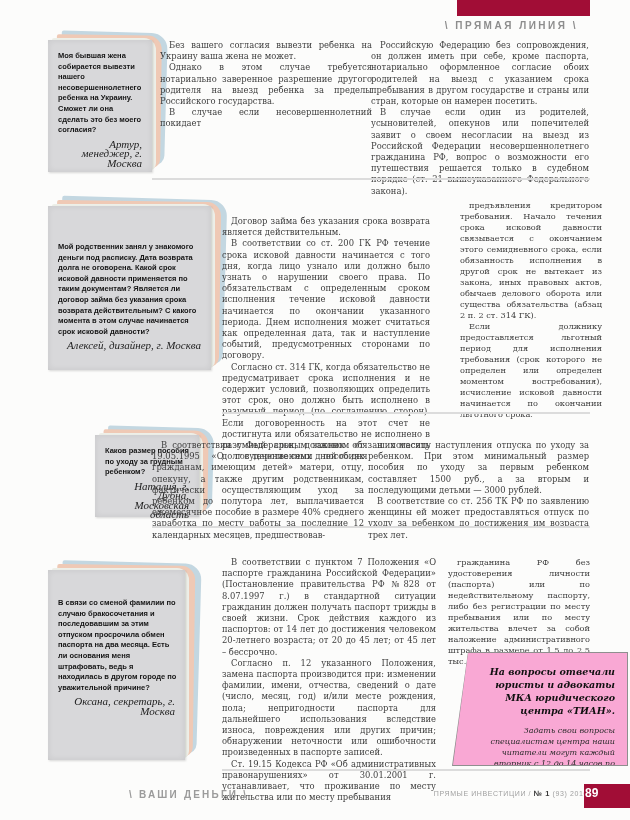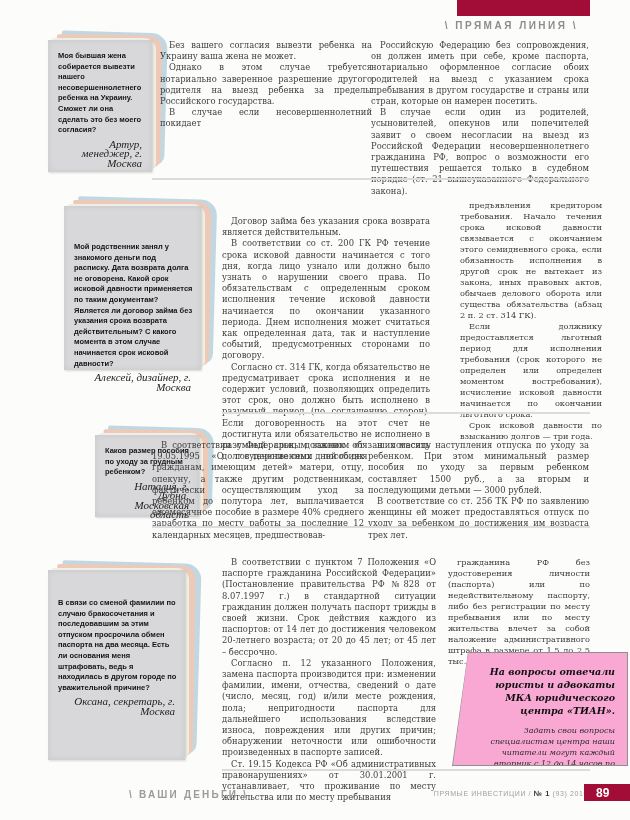--- a/index.html
+++ b/index.html
@@ -16,21 +16,21 @@
   .qa3{top:438px;height:100px;}
   .qa4{top:555px;height:225px;}
   
   .card-stack{position:absolute;}
   .sheet{position:absolute;}
   .sheet-blue{inset:-8px -14px 8px 12px;background:#c3d7e1;border-radius:2px 16px 10px 2px;transform:rotate(1.6deg);}
   .sheet-pink{inset:-5px -9px 4px 8px;background:#efc9b5;border-radius:2px 14px 10px 2px;transform:rotate(.8deg);}
   .sheet-white{inset:-2px -4px 1px 4px;background:#edEFe8;border-radius:2px 12px 8px 2px;}
   .card{position:absolute;inset:0;background:#d8d8da;box-shadow:inset 0 0 6px rgba(0,0,0,.08),1px 1px 2px rgba(0,0,0,.15);}
   .qa1 .card-stack{left:48px;top:2px;width:104px;height:132px;}
-  .qa2 .card-stack{left:48px;top:6px;width:137px;height:164px;margin-left:16px;}
+  .qa2 .card-stack{left:48px;top:6px;width:163px;height:164px;}
   .qa3 .card-stack{left:48px;top:-3px;width:104px;height:82px;margin-left:47px;}
   .qa4 .card-stack{left:48px;top:15px;width:137px;height:190px;}
   .card{padding:11px 8px 19px 10px;box-sizing:border-box;}
   .qa2 .card{padding-top:36px;}
   .qa4 .card{padding-top:28px;}
   .q-text{font-size:7.5px;line-height:10.6px;font-weight:bold;color:#141414;}
   .q-author{margin-top:4px;padding-right:2px;text-align:right;
         font-family:Liberation Serif, serif;font-style:italic;font-size:11px;line-height:9.5px;color:#222;}
   
   .col{position:absolute;font-family:"DejaVu Serif",serif;font-size:8.4px;line-height:11.2px;
@@ -58,22 +58,22 @@
         font-family:"DejaVu Serif",serif;}
   .cb-heading{font-size:9.5px;line-height:13px;font-weight:bold;font-style:italic;color:#101010;}
   .cb-note{margin-top:8px;font-size:8px;line-height:11px;font-style:italic;color:#2a2a2a;}
   .cb-phones{margin-top:6px;font-size:15.5px;font-weight:bold;font-style:italic;letter-spacing:.3px;color:#000;}
   
   .footer-left{position:absolute;left:129px;top:789px;font-size:10px;font-weight:bold;
         letter-spacing:2.2px;color:#9b9b9b;}
   .footer-right{position:absolute;left:360px;top:789px;width:228px;text-align:right;
         font-size:7px;letter-spacing:.6px;color:#a0a0a0;}
   .footer-right .fr-bold{font-weight:bold;font-size:7.5px;color:#3a3a3a;}
-  .page-num{position:absolute;left:584px;top:784px;width:46px;height:17px;background:#a10d36;
-        color:#fff;font-weight:bold;font-size:12px;line-height:19px;padding-left:12px;box-sizing:border-box;}
+  .page-num{position:absolute;left:584px;top:784px;width:46px;height:24px;background:#a10d36;
+        color:#fff;font-weight:bold;font-size:12px;line-height:19px;padding-left:1px;box-sizing:border-box;}
 </style>
 </head>
 <body>
 
 <div class="page">
 
   <div class="accent-bar"></div>
   <div class="header-label">\ ПРЯМАЯ ЛИНИЯ \</div>
 
   <section class="qa qa1">
@@ -109,21 +109,20 @@
       </div>
     </div>
     <div class="col col1">
         <p>Договор займа без указания срока возврата является действительным.</p>
         <p>В соответствии со ст. 200 ГК РФ течение срока исковой давности начинается с того дня, когда лицо узнало или должно было узнать о нарушении своего права. По обязательствам с определенным сроком исполнения течение исковой давности начинается по окончании указанного периода. Днем исполнения может считаться как определенная дата, так и наступление событий, предусмотренных сторонами по договору.</p>
         <p>Согласно ст. 314 ГК, когда обязательство не предусматривает срока исполнения и не содержит условий, позволяющих определить этот срок, оно должно быть исполнено в разумный период (по соглашению сторон). Если договоренность на этот счет не достигнута или обязательство не исполнено в разумный срок, должник обязан погасить долг в течение семи дней со дня</p>
       </div>
     <div class="col col2">
         <p>предъявления кредитором требования. Начало течения срока исковой давности связывается с окончанием этого семидневного срока, если обязанность исполнения в другой срок не вытекает из закона, иных правовых актов, обычаев делового оборота или существа обязательства (абзац 2 п. 2 ст. 314 ГК).</p>
         <p>Если должнику предоставляется льготный период для исполнения требования (срок которого не определен или определен моментом востребования), исчисление исковой давности начинается по окончании льготного срока.</p>
-        <p>Срок исковой давности по взысканию долгов — три года.</p>
       </div>
     <div class="rule"></div>
   </section>
 
   <section class="qa qa3">
     <div class="card-stack">
       <div class="sheet sheet-blue"></div>
       <div class="sheet sheet-pink"></div>
       <div class="sheet sheet-white"></div>
       <div class="card">

